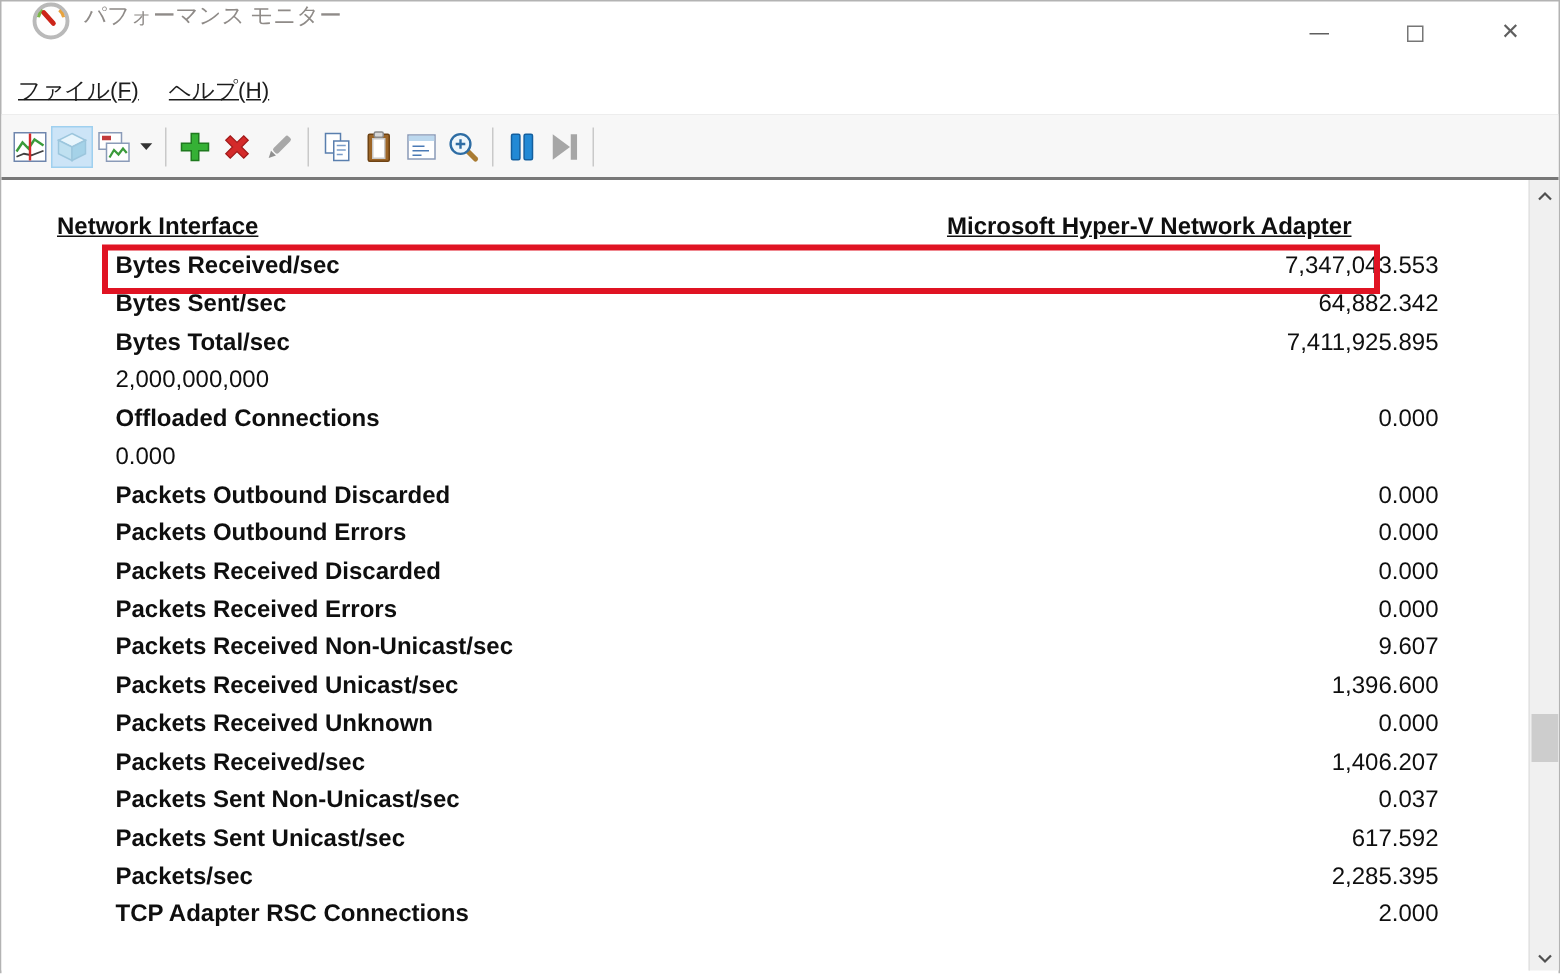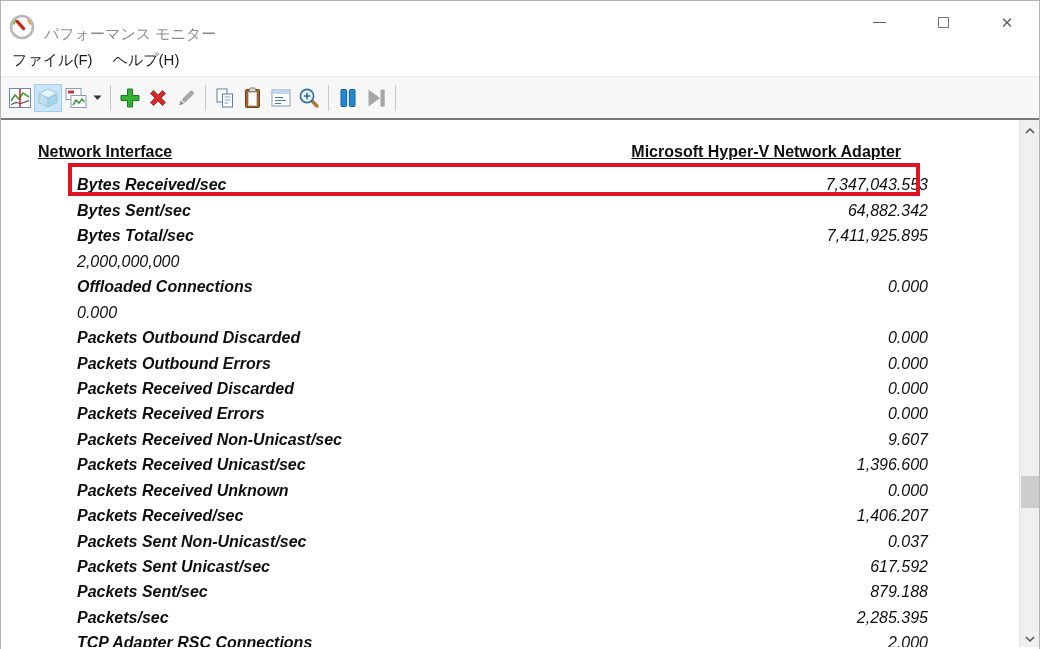--- a/index.html
+++ b/index.html
@@ -2,50 +2,50 @@
 <html><head>
 <meta charset="utf-8">
 <style>
   * { box-sizing: border-box; margin: 0; padding: 0; }
   html, body { width: 1040px; height: 649px; overflow: hidden; background: #fff;
     font-family: "Liberation Sans", "DejaVu Sans", sans-serif; }
   .window { position: relative; width: 1040px; height: 649px;
     border: 1px solid #b3b3b3; border-bottom: none; background: #fff; }
 
   
-  .titlebar { height: 43px; display: flex; align-items: flex-end; padding-left: 8px; position: relative; }
+  .titlebar { height: 43px; display: flex; align-items: flex-start; padding-left: 20px; position: relative; font-family: Liberation Serif, serif; }
   .title-text { margin-left: 9px; font-size: 15px; color: #8f8b88; }
   .win-controls { position: absolute; right: 0; top: 0; height: 43px; display: flex; }
   .win-btn { width: 64px; height: 43px; display: flex; align-items: center; justify-content: center; cursor: default; }
   .glyph-min { width: 13px; height: 1px; background: #5f5f5f; }
   .glyph-max { width: 11px; height: 11px; border: 1px solid #767676; }
   .glyph-close { font-size: 15px; color: #5f5f5f; line-height: 1; }
 
   
   .menubar { height: 33px; display: flex; align-items: center; padding-left: 1px;
     border-bottom: 1px solid #ededed; font-size: 15px; color: #1c1c1c; }
-  .menu-item { padding: 4px 10px; }
+  .menu-item { padding: 4px 10px; text-decoration: underline; }
 
   
   .toolbar { height: 41px; background: #f7f7f7; display: flex; align-items: center; padding-left: 5px; }
   .tbtn { width: 28px; height: 28px; display: flex; align-items: center; justify-content: center;
     border: 1px solid transparent; }
   .tbtn.selected { background: #cce4f7; border: 1px solid #9fd0ef; }
   .tbtn-dd { width: 15px; height: 28px; display: flex; align-items: center; justify-content: center; }
   .tsep { width: 1px; height: 26px; background: #c9c9c9; margin: 0 5px; }
 
   
   .content { position: relative; height: 529px; border-top: 2px solid #787878; background: #fff; overflow: hidden; }
   .report-header { position: absolute; top: 23px; left: 0; right: 20px;
     padding-left: 37px; padding-right: 118px; display: flex; justify-content: space-between;
     font-size: 16px; font-weight: bold; color: #0f0f0f; }
   .report-header span { text-decoration: underline; }
   .rows { position: absolute; top: 49px; left: 0; right: 20px; }
-  .row { height: 25.45px; display: flex; align-items: flex-end;
-    padding-left: 76px; padding-right: 91px; font-size: 16px; color: #0f0f0f; font-style: italic; }
+  .row { height: 25.45px; display: flex; align-items: flex-start;
+    padding-left: 76px; padding-right: 60px; font-size: 16px; color: #0f0f0f; }
   .row .label { font-weight: bold; flex: 1; }
   .row .value { font-weight: normal; }
   .highlight-box { position: absolute; left: 67px; top: 43px; width: 852px; height: 33px;
     border: 4px solid #e01323; pointer-events: none; }
 
   
   .scrollbar { position: absolute; right: 0; top: 0; width: 20px; height: 529px; background: #f0f0f0;
     border-left: 1px solid #e2e2e2; }
   .sb-btn { position: absolute; left: 0; width: 20px; height: 17px;
     display: flex; align-items: center; justify-content: center; }
@@ -261,24 +261,20 @@
   <div class="row">
     <span class="label">Packets Sent Non-Unicast/sec</span>
     <span class="value">0.037</span>
   </div>
 
   <div class="row">
     <span class="label">Packets Sent Unicast/sec</span>
     <span class="value">617.592</span>
   </div>
 
-  <div class="row">
-    <span class="label">Packets Sent/sec</span>
-    <span class="value">879.188</span>
-  </div>
 
   <div class="row">
     <span class="label">Packets/sec</span>
     <span class="value">2,285.395</span>
   </div>
 
   <div class="row">
     <span class="label">TCP Adapter RSC Connections</span>
     <span class="value">2.000</span>
   </div>

